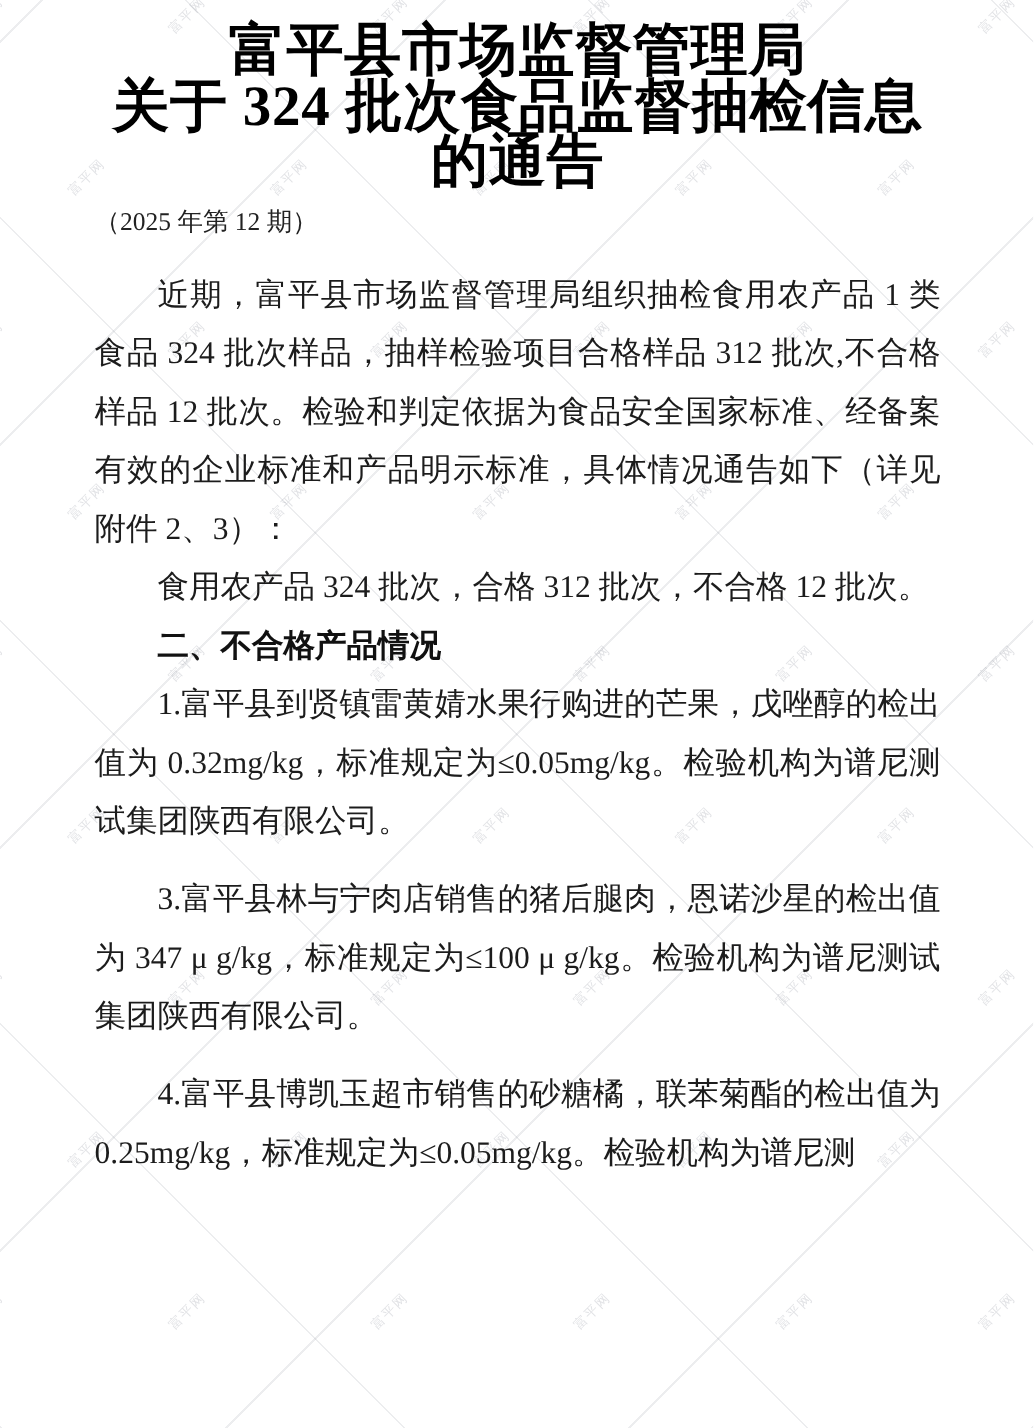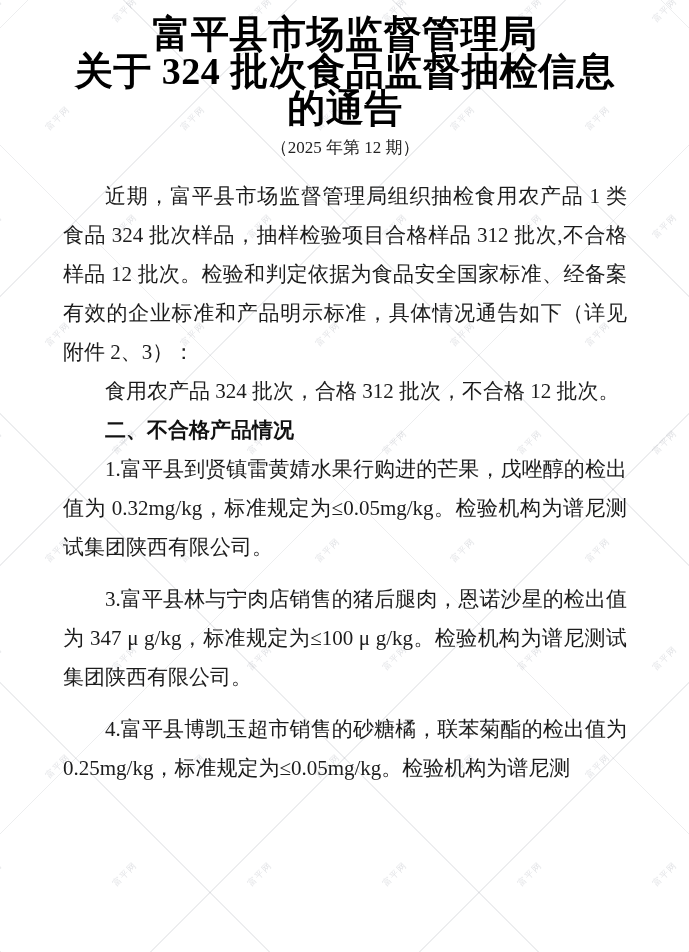--- a/index.html
+++ b/index.html
@@ -41,21 +41,21 @@
     line-height: 37px;
     font-weight: bold;
     text-align: center;
     color: #000000;
     letter-spacing: 0.5px;
   }
   .issue-line {
     margin-top: 9px;
     font-size: 17px;
     line-height: 24px;
-    text-align: center;
+    text-align: left;
     color: #222222;
   }
   .para {
     margin: 0;
     font-size: 21px;
     line-height: 39px;
     text-align: justify;
     text-justify: inter-character;
     text-indent: 2em;
     color: #1c1c1c;

